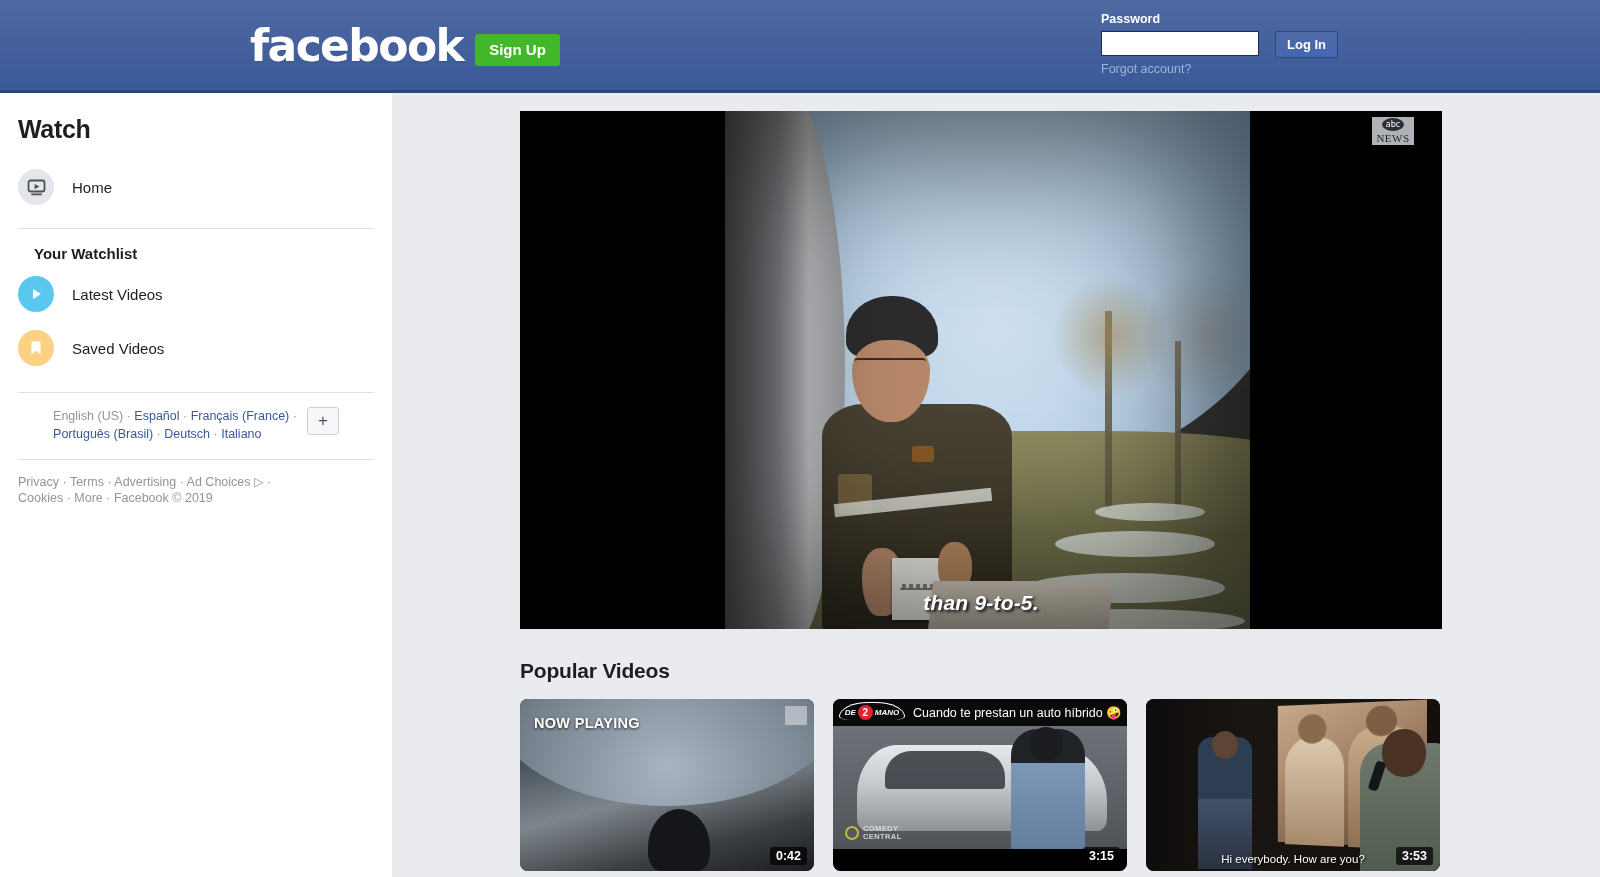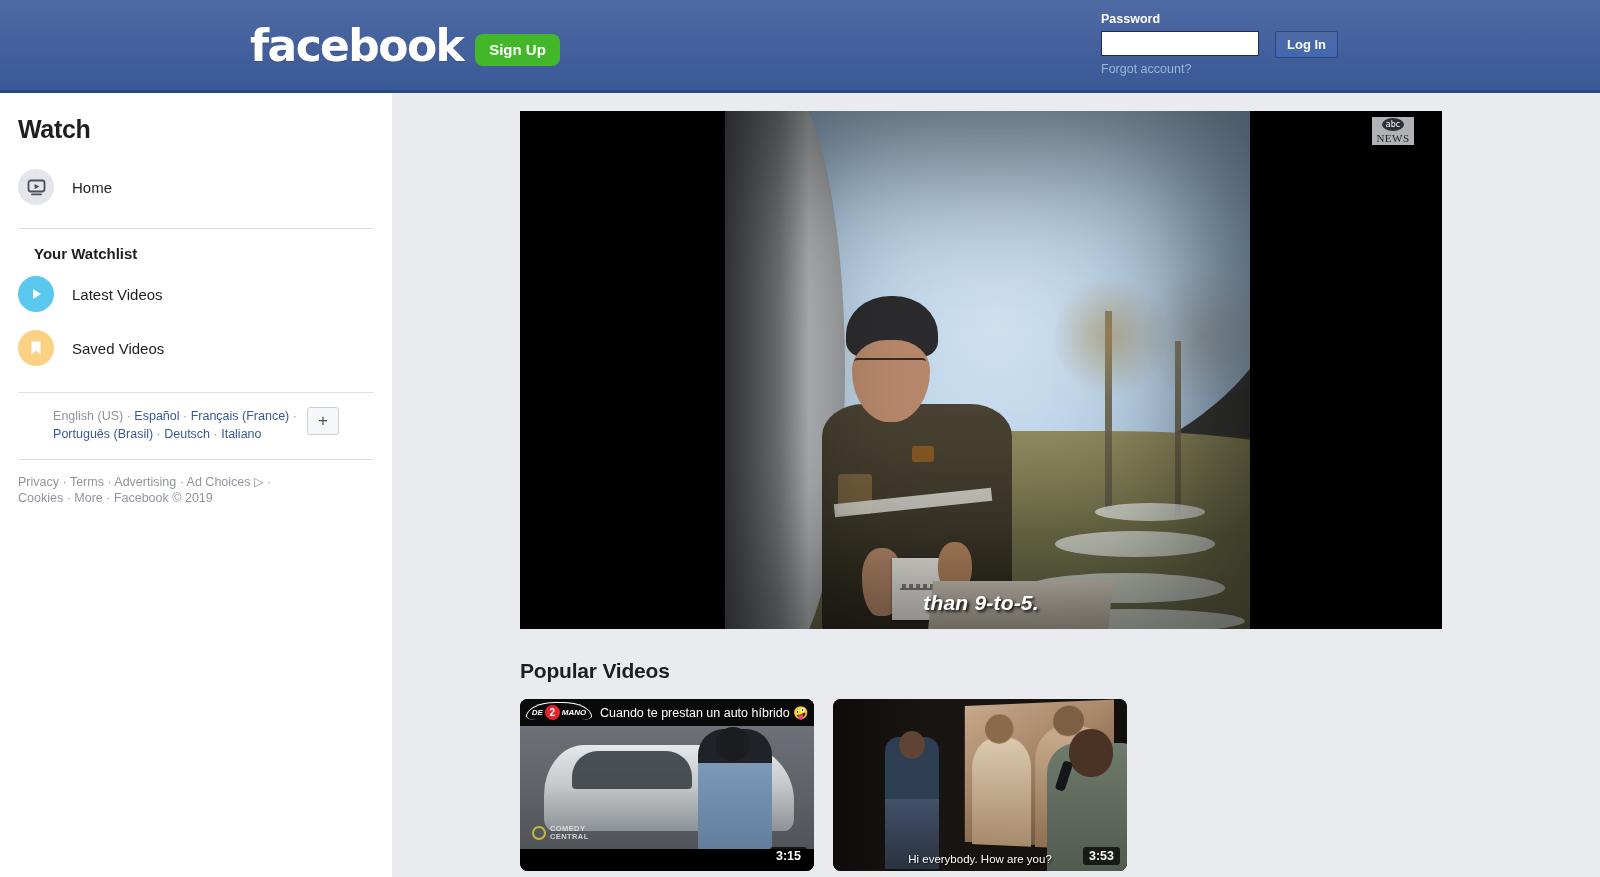--- a/index.html
+++ b/index.html
@@ -24,21 +24,21 @@
   }
   .fb-logo {
     font-family: "DejaVu Sans", sans-serif;
     font-size: 44px; font-weight: bold;
     color: #ffffff; letter-spacing: -1.6px;
     line-height: 44px;
     text-shadow: 0 1px 0 rgba(0,0,0,0.12);
   }
   .signup-btn {
     background: #42b72a;
-    border: none; border-radius: 8px;
+    border: none; border-radius: 3px;
     color: #fff; font-size: 15px; font-weight: bold;
     padding: 8px 14px; cursor: pointer;
     line-height: 16px;
     margin-top: 8px;
   }
   .login-area {
     position: absolute; right: 262px; top: 12px;
     display: flex; align-items: flex-start; gap: 16px;
   }
   .login-field { display: flex; flex-direction: column; }
@@ -605,20 +605,28 @@
           <div class="abc-news">NEWS</div>
         </div>
 
         <div class="video-caption">than 9-to-5.</div>
       </div>
 
       <div class="popular-title">Popular Videos</div>
 
       <div class="thumb-row">
 
+        <div class="thumb">
+          <div class="t1-bg"></div>
+          <div class="t1-arch"></div>
+          <div class="t1-head"></div>
+          <div class="t1-mark"></div>
+          <div class="now-playing">NOW PLAYING</div>
+          <div class="thumb-badge">0:42</div>
+        </div>
 
         <div class="thumb">
           <div class="t2-bg"></div>
           <div class="t2-car"></div>
           <div class="t2-window"></div>
           <div class="t2-person"></div>
           <div class="t2-person-head"></div>
           <div class="t2-bottom-bar"></div>
           <div class="t2-cc">
             <span class="cc-ring"></span>

